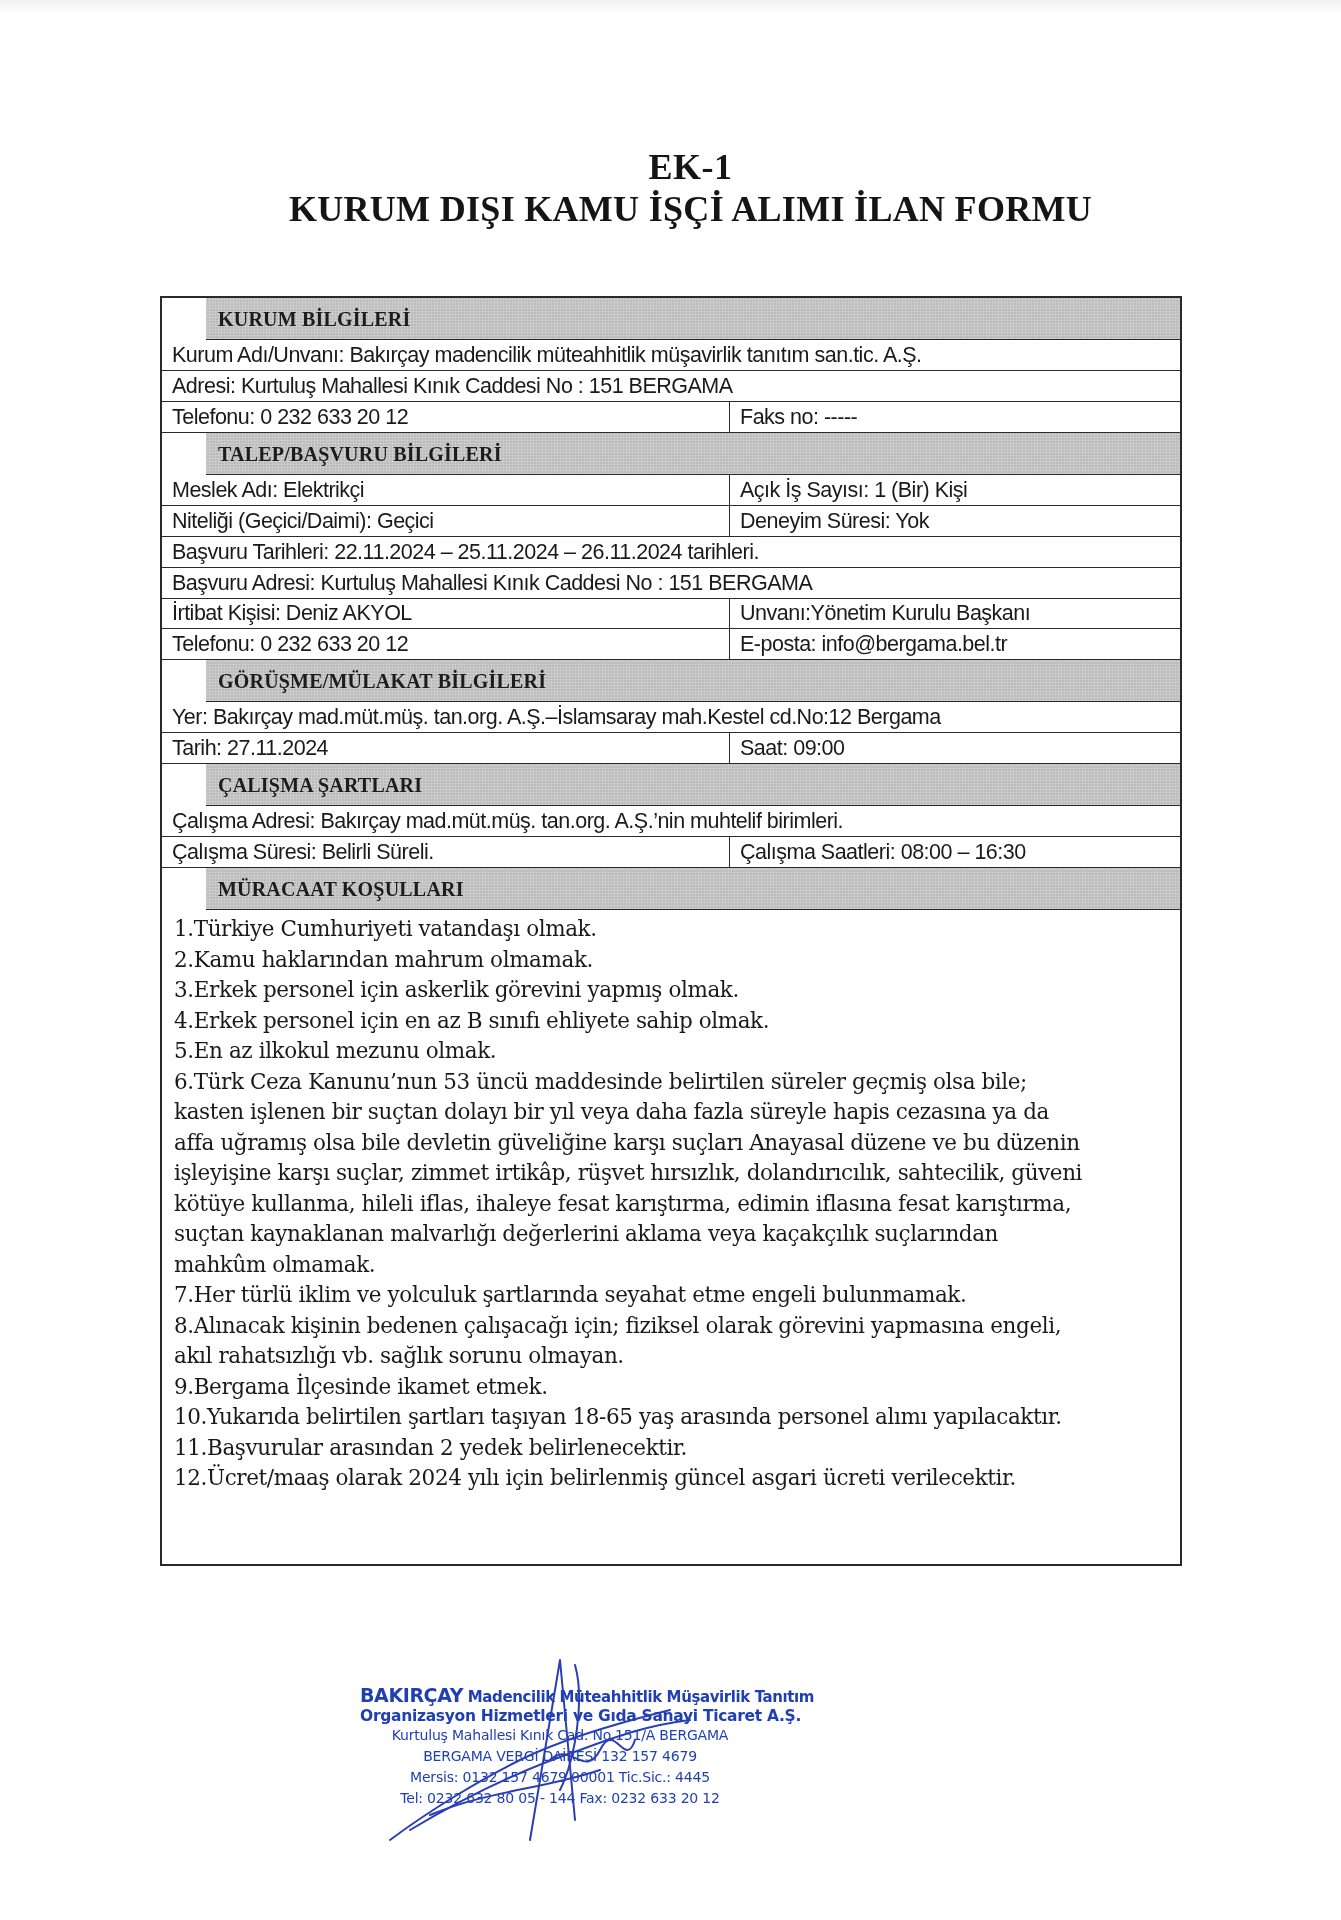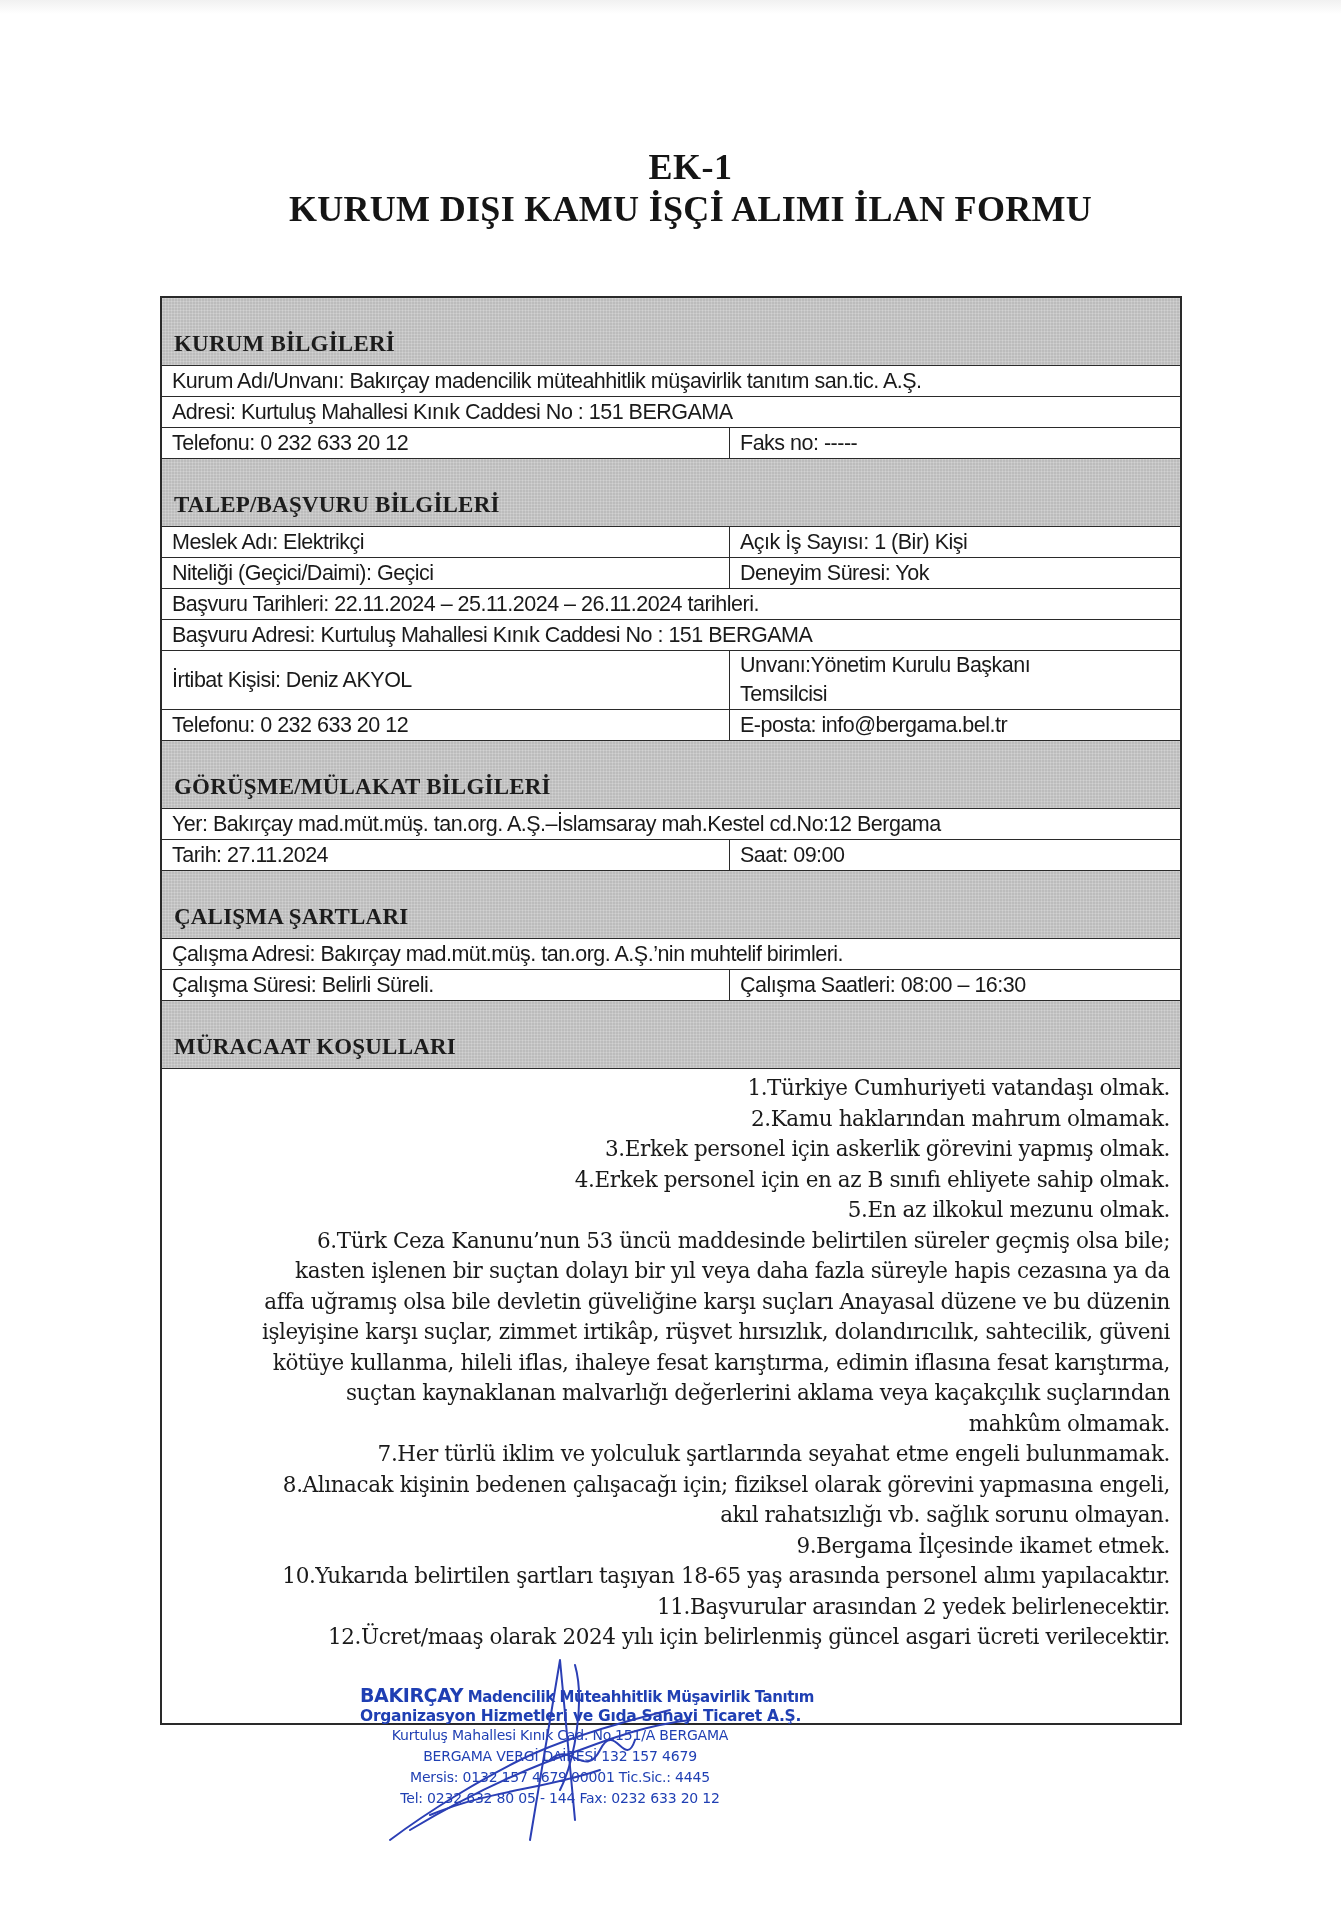--- a/index.html
+++ b/index.html
@@ -10,29 +10,29 @@
   .topband { position: absolute; left: 0; top: 0; width: 1341px; height: 14px;
     background: linear-gradient(#f1f1f1, #ffffff); }
   .title-block { position: absolute; left: 0; width: 1341px; text-align: center;
     font-family: "Liberation Serif", "DejaVu Serif", serif; font-weight: bold; color: #151515; padding-left: 20px; }
   .title-ek { top: 146px; font-size: 36px; letter-spacing: 0.5px; }
   .title-main { top: 188px; font-size: 36px; letter-spacing: 0.3px; }
 
   .form { position: absolute; left: 160px; top: 296px; width: 1018px;
     border: 2px solid #2a2a2a; border-collapse: collapse; }
   .row { display: flex; border-bottom: 1.5px solid #2a2a2a; box-sizing: border-box; }
-  .row:last-child { border-bottom: none; text-align: right; }
+  .row:last-child { border-bottom: none; }
   .hdr {
-    height: 68px; align-items: flex-end; padding: 0 0 8px 12px; box-sizing: border-box;
+    height: 42px; align-items: flex-end; padding: 0 0 8px 12px; box-sizing: border-box;
     background-color: #bcbcbc;
     background-image:
       repeating-linear-gradient(0deg, rgba(255,255,255,0.18) 0 1px, transparent 1px 3px),
       repeating-linear-gradient(90deg, rgba(255,255,255,0.18) 0 1px, transparent 1px 3px);
-    font-family: "Liberation Serif", "DejaVu Serif", serif; font-weight: bold; font-size: 23px;
-    color: #1c1c1c; letter-spacing: 0.2px;
+    font-family: "Liberation Serif", "DejaVu Serif", serif; font-weight: bold; font-size: 20px;
+    color: #1c1c1c; letter-spacing: 0.2px; margin-left: 44px;
   }
   .cell { padding: 0 10px; font-size: 22px; line-height: 30px; box-sizing: border-box;
     font-family: Liberation Sans, sans-serif; font-stretch: condensed; }
   .full { width: 100%; }
   .left { width: 568px; border-right: 1.5px solid #2a2a2a; }
   .right { flex: 1; }
   .tall .cell { line-height: 29px; }
   .tall .left { display: flex; align-items: center; }
   .txt { font-size: 21.5px; letter-spacing: -0.5px; white-space: nowrap; }
 
@@ -84,21 +84,20 @@
   </div>
   <div class="row">
     <div class="cell full txt">Başvuru Adresi: Kurtuluş Mahallesi Kınık Caddesi No : 151 BERGAMA</div>
   </div>
   <div class="row tall">
     <div class="cell left txt">
       <span>İrtibat Kişisi: Deniz AKYOL</span>
     </div>
     <div class="cell right txt">
       <div>Unvanı:Yönetim Kurulu Başkanı</div>
-      <div>Temsilcisi</div>
     </div>
   </div>
   <div class="row">
     <div class="cell left txt">Telefonu: 0 232 633 20 12</div>
     <div class="cell right txt">E-posta: info@bergama.bel.tr</div>
   </div>
 
   <div class="row hdr">GÖRÜŞME/MÜLAKAT BİLGİLERİ</div>
   <div class="row">
     <div class="cell full txt">Yer: Bakırçay mad.müt.müş. tan.org. A.Ş.–İslamsaray mah.Kestel cd.No:12 Bergama</div>

